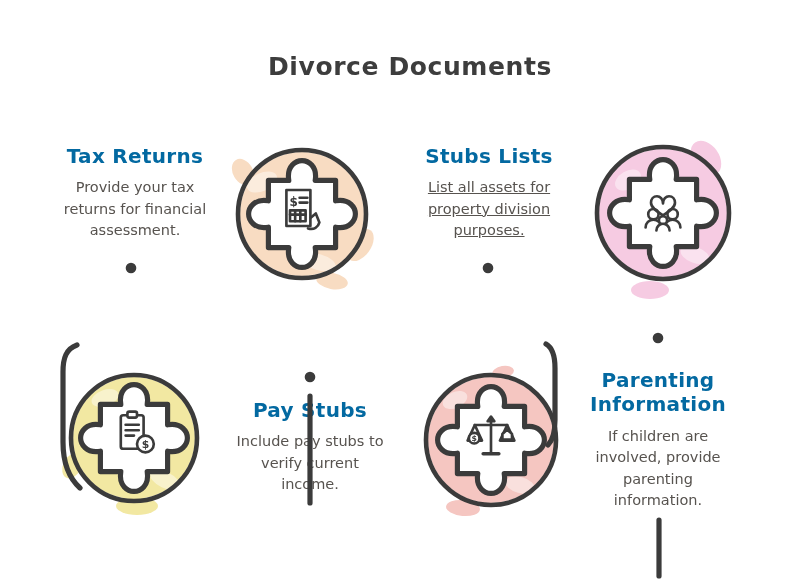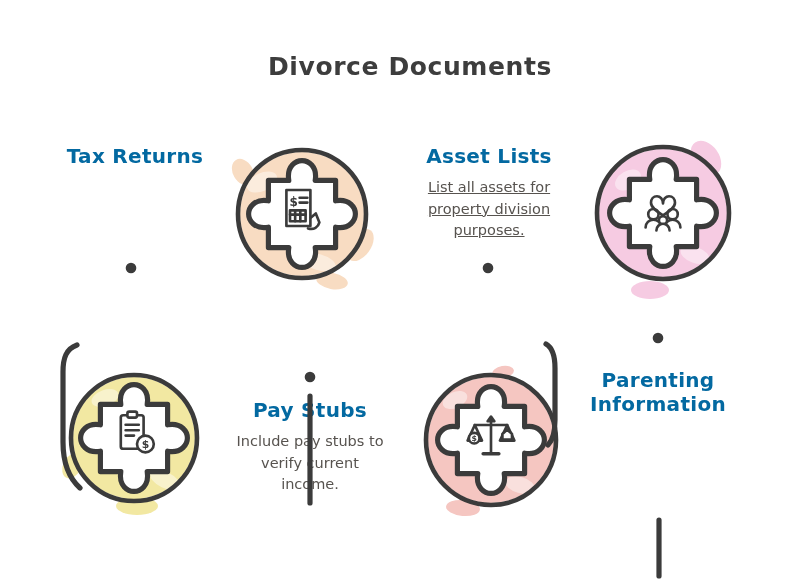--- a/index.html
+++ b/index.html
@@ -115,34 +115,36 @@
           <path d="M59.5,45 l4,-3.8 4,3.8 v4.7 h-8 z" fill="#ffffff"></path>
         </g>
       </g>
     </g>
   </svg>
 
   <h1 class="title">Divorce Documents</h1>
 
   <section class="tb" id="tb-tax">
     <h2>Tax Returns</h2>
+    <p>Provide your tax returns for financial assessment.</p>
   </section>
 
   <section class="tb" id="tb-asset">
-    <h2>Asset Lists</h2>
+    <h2>Stubs Lists</h2>
     <p>List all assets for property division purposes.</p>
   </section>
 
   <section class="tb" id="tb-pay">
     <h2>Pay Stubs</h2>
     <p>Include pay stubs to verify current income.</p>
   </section>
 
   <section class="tb" id="tb-parenting">
     <h2>Parenting Information</h2>
+    <p>If children are involved, provide parenting information.</p>
   </section>
 
   <svg class="layer" width="800" height="584" viewBox="0 0 800 584" style="z-index:5">
     <g fill="#3b3b3b">
       <circle cx="131" cy="268" r="5.3"></circle>
       <circle cx="488" cy="268" r="5.3"></circle>
       <circle cx="310" cy="377" r="5.3"></circle>
       <circle cx="658" cy="338" r="5.3"></circle>
     </g>
     <g fill="none" stroke="#3b3b3b" stroke-width="5.2" stroke-linecap="round">

